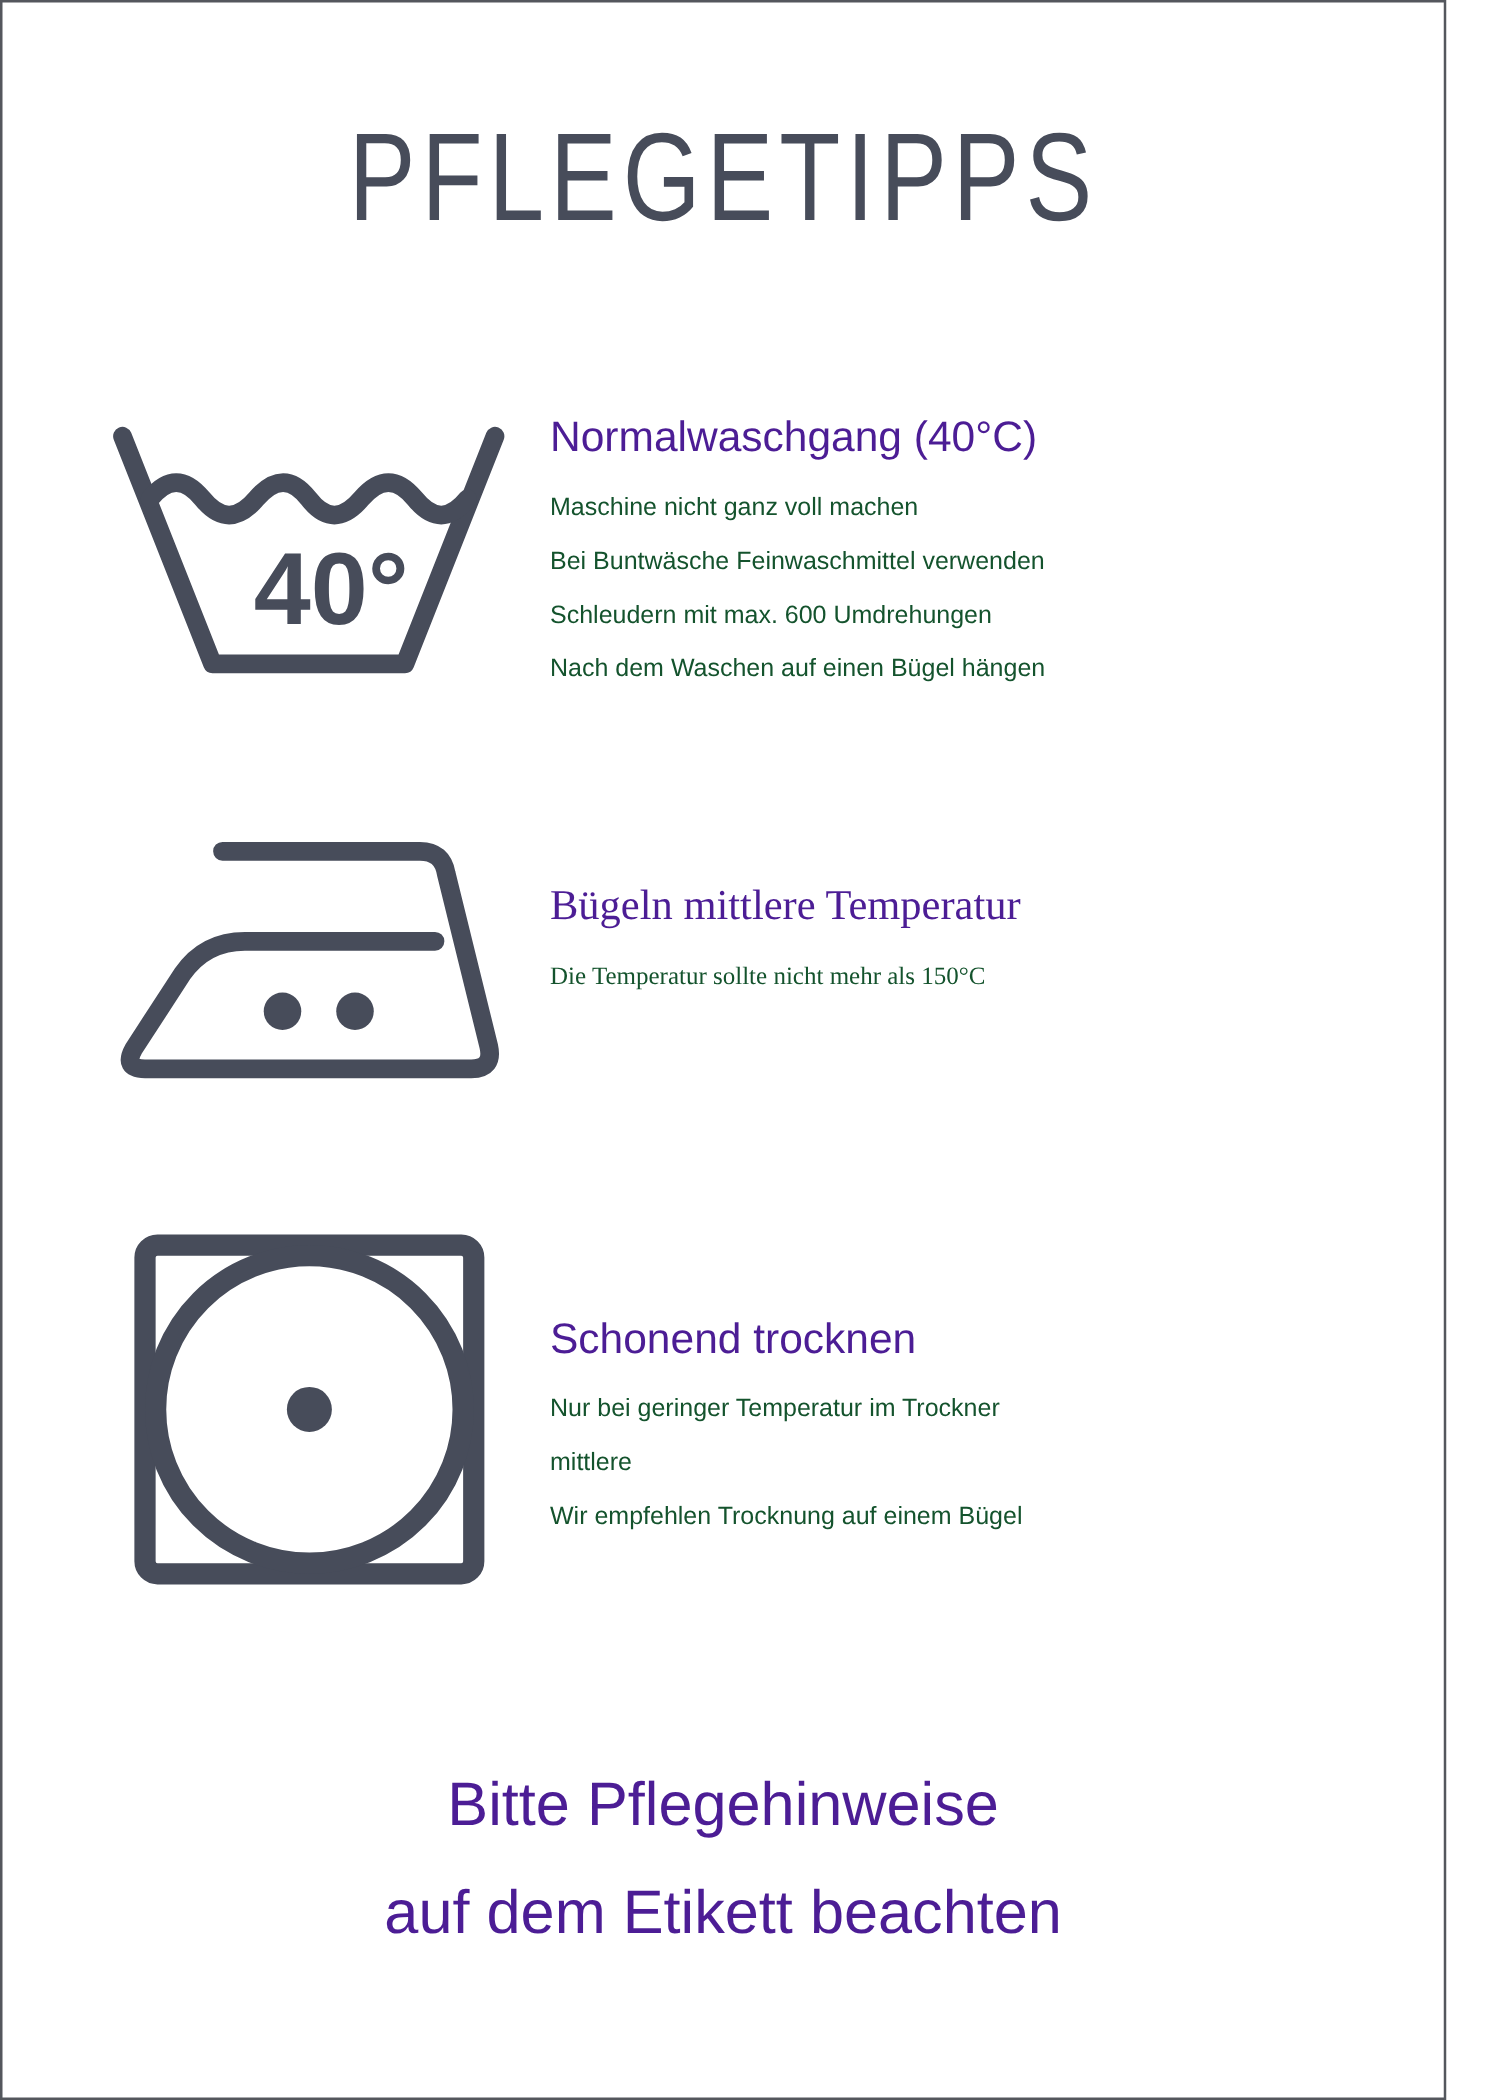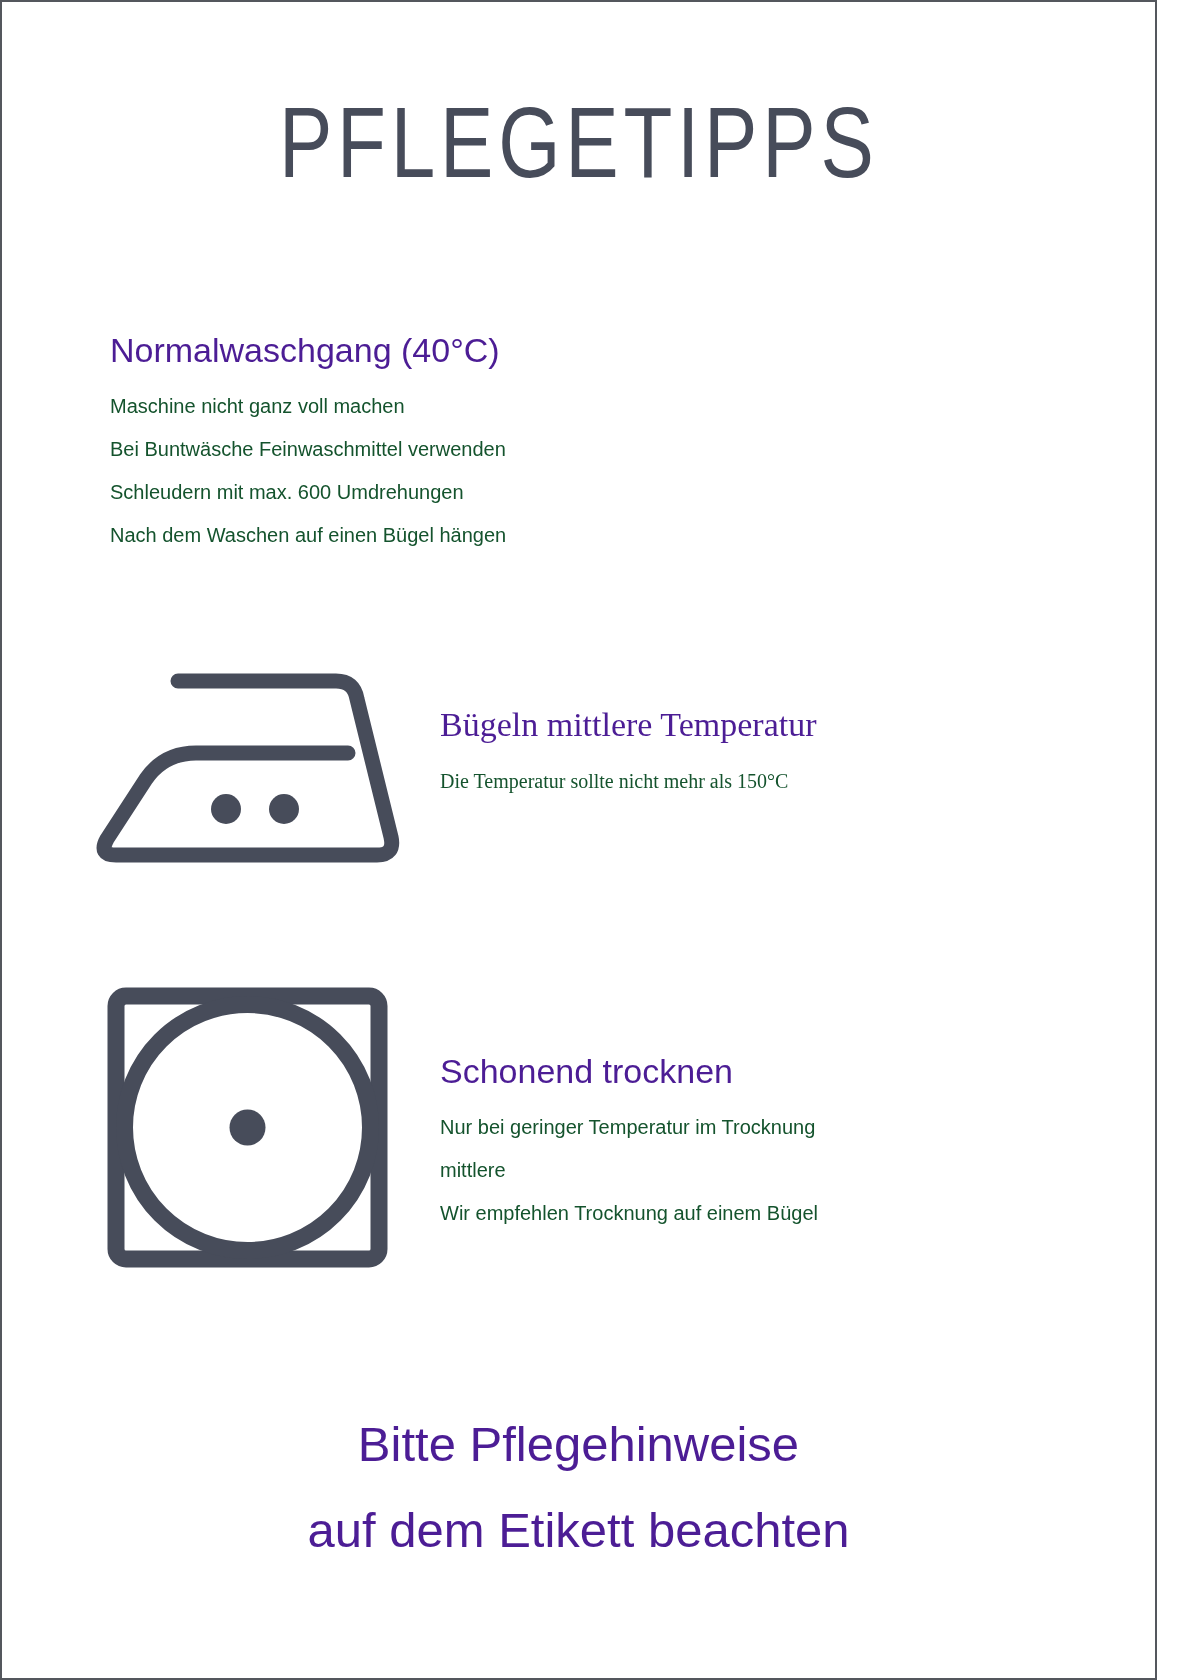--- a/index.html
+++ b/index.html
@@ -59,20 +59,27 @@
 </head>
 <body>
 
 <div class="page">
 
   <div class="title-wrap">
     <div class="title">PFLEGETIPPS</div>
   </div>
 
   <div class="row row-wash">
+    <div class="icon-col">
+      <svg class="icon-wash" width="330" height="208" viewBox="0 0 330 208" fill="none" stroke="#474c5a" stroke-width="15" stroke-linecap="round" stroke-linejoin="round">
+        <path d="M16 14 L88 196 L242 196 L314 14"></path>
+        <path d="M38 64 Q59 38 80 64 T123 64 T165 64 T207 64 T250 64 T292 64"></path>
+        <text x="183" y="164" text-anchor="middle" font-size="82" font-weight="bold" font-family="Liberation Sans, sans-serif" fill="#474c5a" stroke="none">40°</text>
+      </svg>
+    </div>
     <div class="text-col">
       <div class="sec-heading">Normalwaschgang (40°C)</div>
       <div class="sec-line">Maschine nicht ganz voll machen</div>
       <div class="sec-line">Bei Buntwäsche Feinwaschmittel verwenden</div>
       <div class="sec-line">Schleudern mit max. 600 Umdrehungen</div>
       <div class="sec-line">Nach dem Waschen auf einen Bügel hängen</div>
     </div>
   </div>
 
   <div class="row row-iron">
@@ -92,21 +99,21 @@
   <div class="row row-dry">
     <div class="icon-col">
       <svg width="287" height="287" viewBox="0 0 287 287" fill="none" stroke="#474c5a" stroke-width="17" stroke-linecap="round" stroke-linejoin="round">
         <rect x="12" y="12" width="263" height="263" rx="10"></rect>
         <circle cx="143.5" cy="143.5" r="123"></circle>
         <circle cx="143.5" cy="143.5" r="18" fill="#474c5a" stroke="none"></circle>
       </svg>
     </div>
     <div class="text-col text-dry">
       <div class="sec-heading">Schonend trocknen</div>
-      <div class="sec-line">Nur bei geringer Temperatur im Trocknung</div>
+      <div class="sec-line">Nur bei geringer Temperatur im Trockner</div>
       <div class="sec-line">mittlere</div>
       <div class="sec-line">Wir empfehlen Trocknung auf einem Bügel</div>
     </div>
   </div>
 
   <div class="footer">
     <div class="footer-line">Bitte Pflegehinweise</div>
     <div class="footer-line">auf dem Etikett beachten</div>
   </div>
 

